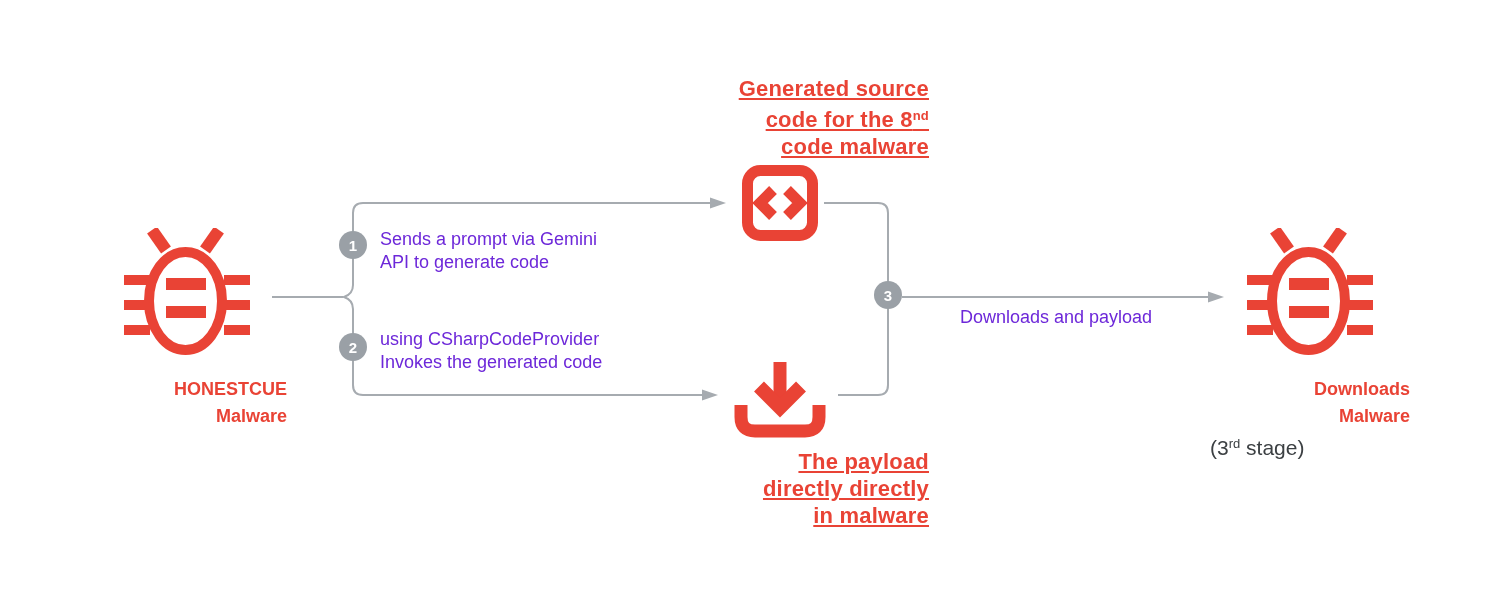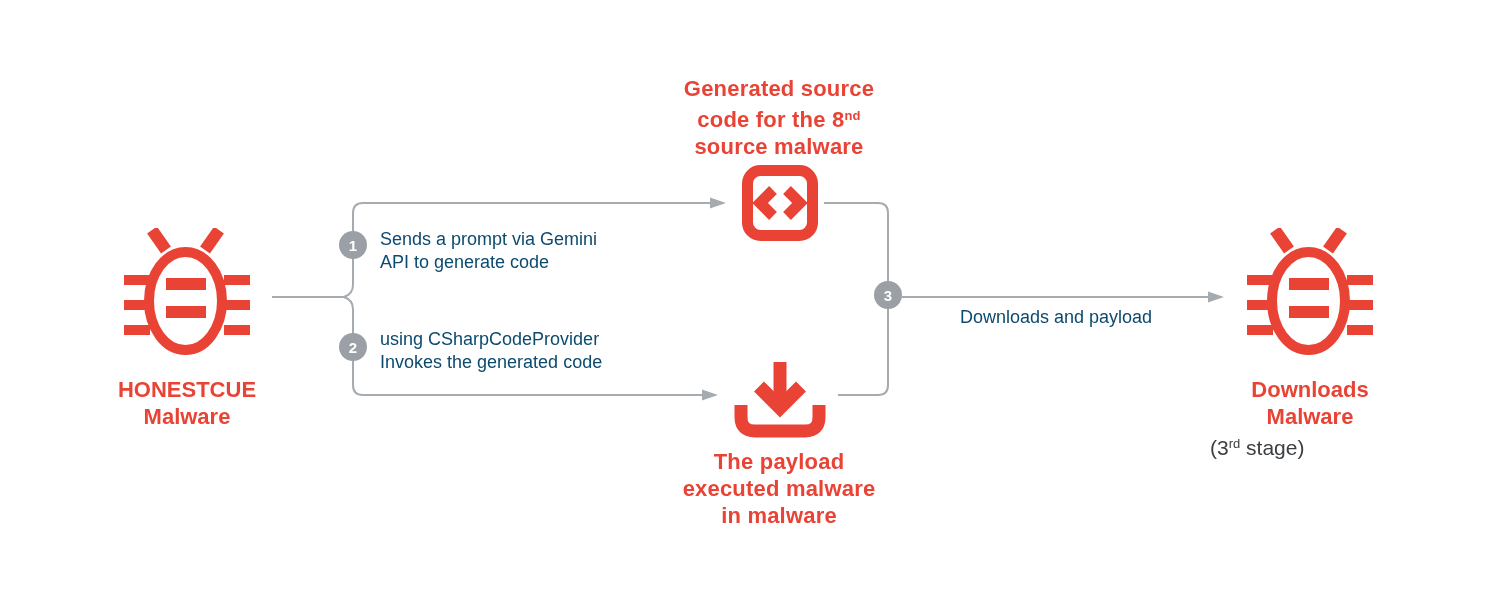--- a/index.html
+++ b/index.html
@@ -11,41 +11,42 @@
     font-family:"Liberation Sans", sans-serif;
   }
   .abs{position:absolute;}
   svg.connectors{position:absolute;left:0;top:0;width:1500px;height:599px;pointer-events:none;}
 
   .red-heading{
     color:#E94335;
     font-weight:700;
     font-size:22px;
     line-height:27px;
-    text-align:center;
+    text-align:right;
     letter-spacing:0.2px;
+    text-decoration:underline;
   }
   .node-label{
     color:#E94335;
     font-weight:700;
-    font-size:22px;
+    font-size:18px;
     line-height:27px;
-    text-align:center;
+    text-align:right;
   }
   .node-sub{
     color:#3C4043;
     font-weight:400;
     font-size:21px;
     line-height:27px;
     text-align:left;
   }
   .sup{font-size:13px;vertical-align:7px;font-weight:inherit;margin-top:45px;}
 
   .step-text{
-    color:#0c4a6e;
+    color:#6d28d9;
     font-size:18px;
     line-height:23px;
     font-weight:400;
   }
   .step-circle{
     position:absolute;
     width:28px;height:28px;border-radius:50%;
     background:#9AA0A6;
     color:#ffffff;font-weight:700;font-size:15px;
     display:flex;align-items:center;justify-content:center;
@@ -97,42 +98,42 @@
     </span>
   </div>
   <div class="abs node-label" style="left:87px;top:376px;width:200px;">
     <div>HONESTCUE</div>
     <div>Malware</div>
   </div>
 
   <div class="abs red-heading" style="left:629px;top:75px;width:300px;">
     <div>Generated source</div>
     <div><span>code for the 8</span><span class="sup">nd</span></div>
-    <div>source malware</div>
+    <div>code malware</div>
   </div>
   <div class="abs" style="left:742px;top:165px;width:76px;height:76px;">
     <svg width="76" height="76" viewBox="0 0 76 76">
       <rect x="5.5" y="5.5" width="65" height="65" rx="13" fill="none" stroke="#E94335" stroke-width="11"></rect>
       <path d="M31 25 L18 38 L31 51" fill="none" stroke="#E94335" stroke-width="11" stroke-linejoin="miter"></path>
       <path d="M45 25 L58 38 L45 51" fill="none" stroke="#E94335" stroke-width="11" stroke-linejoin="miter"></path>
     </svg>
   </div>
 
   <div class="abs" style="left:734px;top:361px;width:92px;height:77px;">
     <svg width="92" height="77" viewBox="0 0 92 77">
       <g stroke="#E94335" fill="none">
         <path d="M46 1 V38" stroke-width="13"></path>
         <path d="M25 25.5 L46 46.5 L67 25.5" stroke-width="14"></path>
         <path d="M7 44 V56 Q7 70 21 70 H71 Q85 70 85 56 V44" stroke-width="13" stroke-linejoin="round"></path>
       </g>
     </svg>
   </div>
   <div class="abs red-heading" style="left:629px;top:448px;width:300px;">
     <div>The payload</div>
-    <div>executed malware</div>
+    <div>directly directly</div>
     <div>in malware</div>
   </div>
 
   <div class="abs" style="left:1247px;top:228px;width:126px;height:127px;">
     <span>
       <svg width="126" height="127" viewBox="0 0 126 127">
         <g stroke="#E94335" fill="none">
           <path d="M28 2 L42 22" stroke-width="12"></path>
           <path d="M95 2 L81 22" stroke-width="12"></path>
           <ellipse cx="61.5" cy="73" rx="36.5" ry="49" stroke-width="10"></ellipse>

